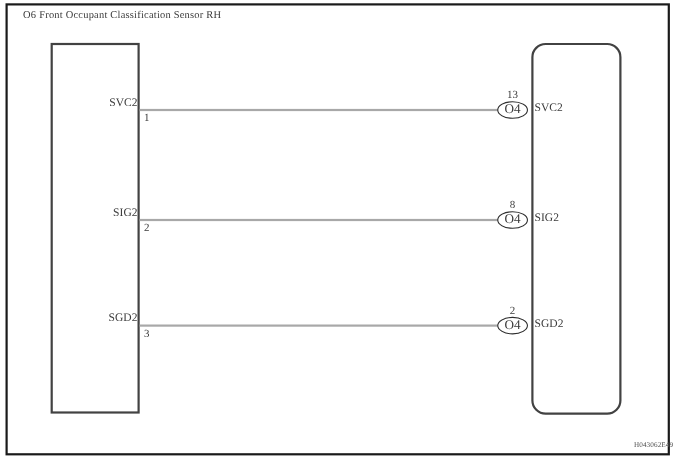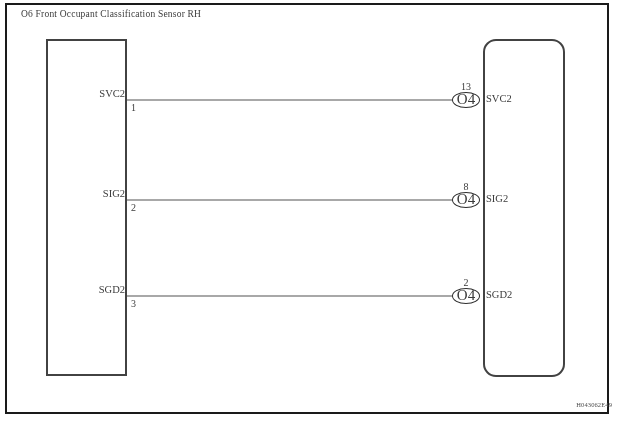--- a/index.html
+++ b/index.html
@@ -85,21 +85,21 @@
   .connector-oval {
     position: absolute;
     left: 452px; top: -8px;
     width: 28px; height: 16px;
     border: 1.8px solid #2e2e2e;
     border-radius: 50%;
     box-sizing: border-box;
     background: #ffffff;
     text-align: center;
     line-height: 12.5px;
-    font-size: 15px;
+    font-size: 12px;
     color: #3b3b3b;
   }
   .ecu-signal {
     position: absolute;
     left: 486px; top: -7px;
     font-size: 10.5px;
     color: #3b3b3b;
   }
   #figure-id {
     position: absolute;

